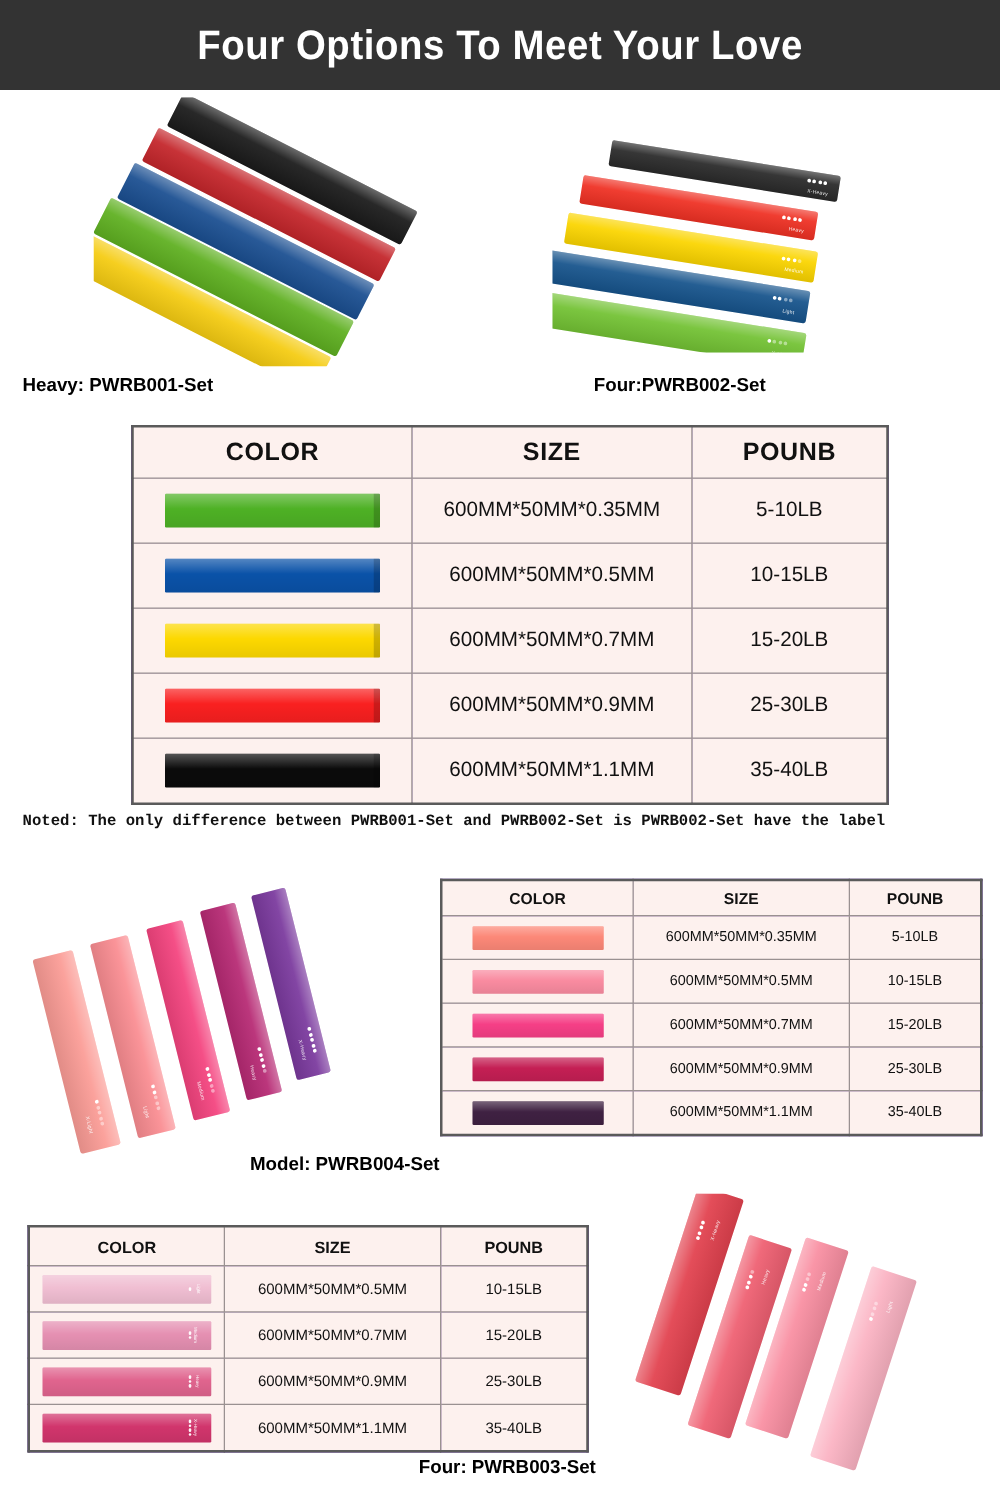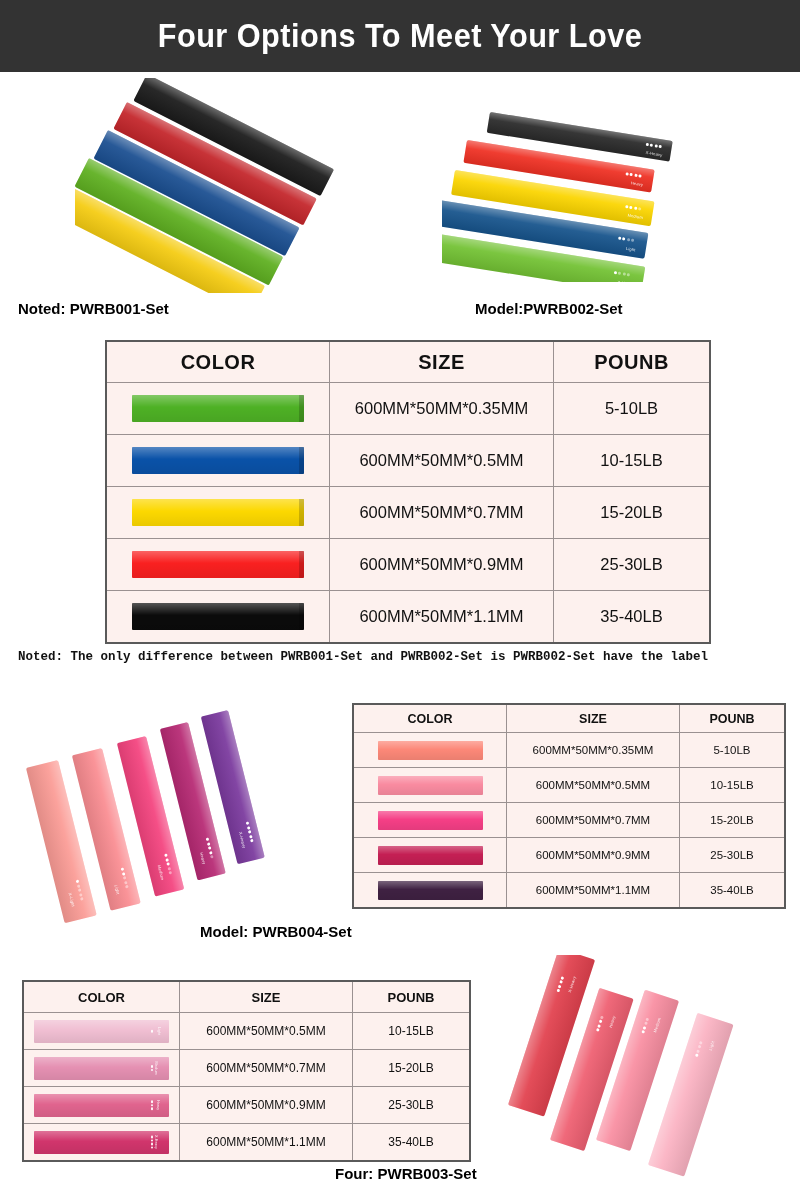--- a/index.html
+++ b/index.html
@@ -208,21 +208,21 @@
   <div class="band" style="left:33px; top:52px; width:215px; height:32px; background:#1b4f91; transform:rotate(27deg); transform-origin:0 0;">
     <span class="sheen"></span>
     </div>
   <div class="band" style="left:14px; top:80px; width:218px; height:32px; background:#5fb021; transform:rotate(27deg); transform-origin:0 0;">
     <span class="sheen"></span>
     </div>
   <div class="band" style="left:-6px; top:108px; width:220px; height:32px; background:#f5cc12; transform:rotate(27deg); transform-origin:0 0;">
     <span class="sheen"></span>
     </div>
 </div>
-<div class="model-label" style="left:18px; top:300px;">Noted: PWRB001-Set</div>
+<div class="model-label" style="left:18px; top:300px;">Heavy: PWRB001-Set</div>
 
 <div class="photo" id="photo-2" style="left:442px; top:92px; width:300px; height:190px;">
   <div class="band" style="left:48px; top:20px; width:185px; height:21px; background:#2a2a2a; transform:rotate(9deg); transform-origin:0 0;">
     <span class="sheen"></span>
     <span class="dots" style="right:10px; top:6px;">
       <i></i>
         <i></i>
         <i></i>
         <i></i>
       </span>
@@ -262,21 +262,21 @@
     <span class="sheen"></span>
     <span class="dots" style="right:14px; top:9px;">
       <i></i>
         <i class="off"></i>
         <i class="off"></i>
         <i class="off"></i>
       </span>
     <span class="lvl" style="right:11px; top:17px;">X-Light</span>
   </div>
 </div>
-<div class="model-label" style="left:475px; top:300px;">Model:PWRB002-Set</div>
+<div class="model-label" style="left:475px; top:300px;">Four:PWRB002-Set</div>
 
 <table class="spec-table" id="table-1">
   <thead>
     <tr>
       <th class="col-color">COLOR</th>
       <th class="col-size">SIZE</th>
       <th class="col-pound">POUNB</th>
     </tr>
   </thead>
   <tbody>

